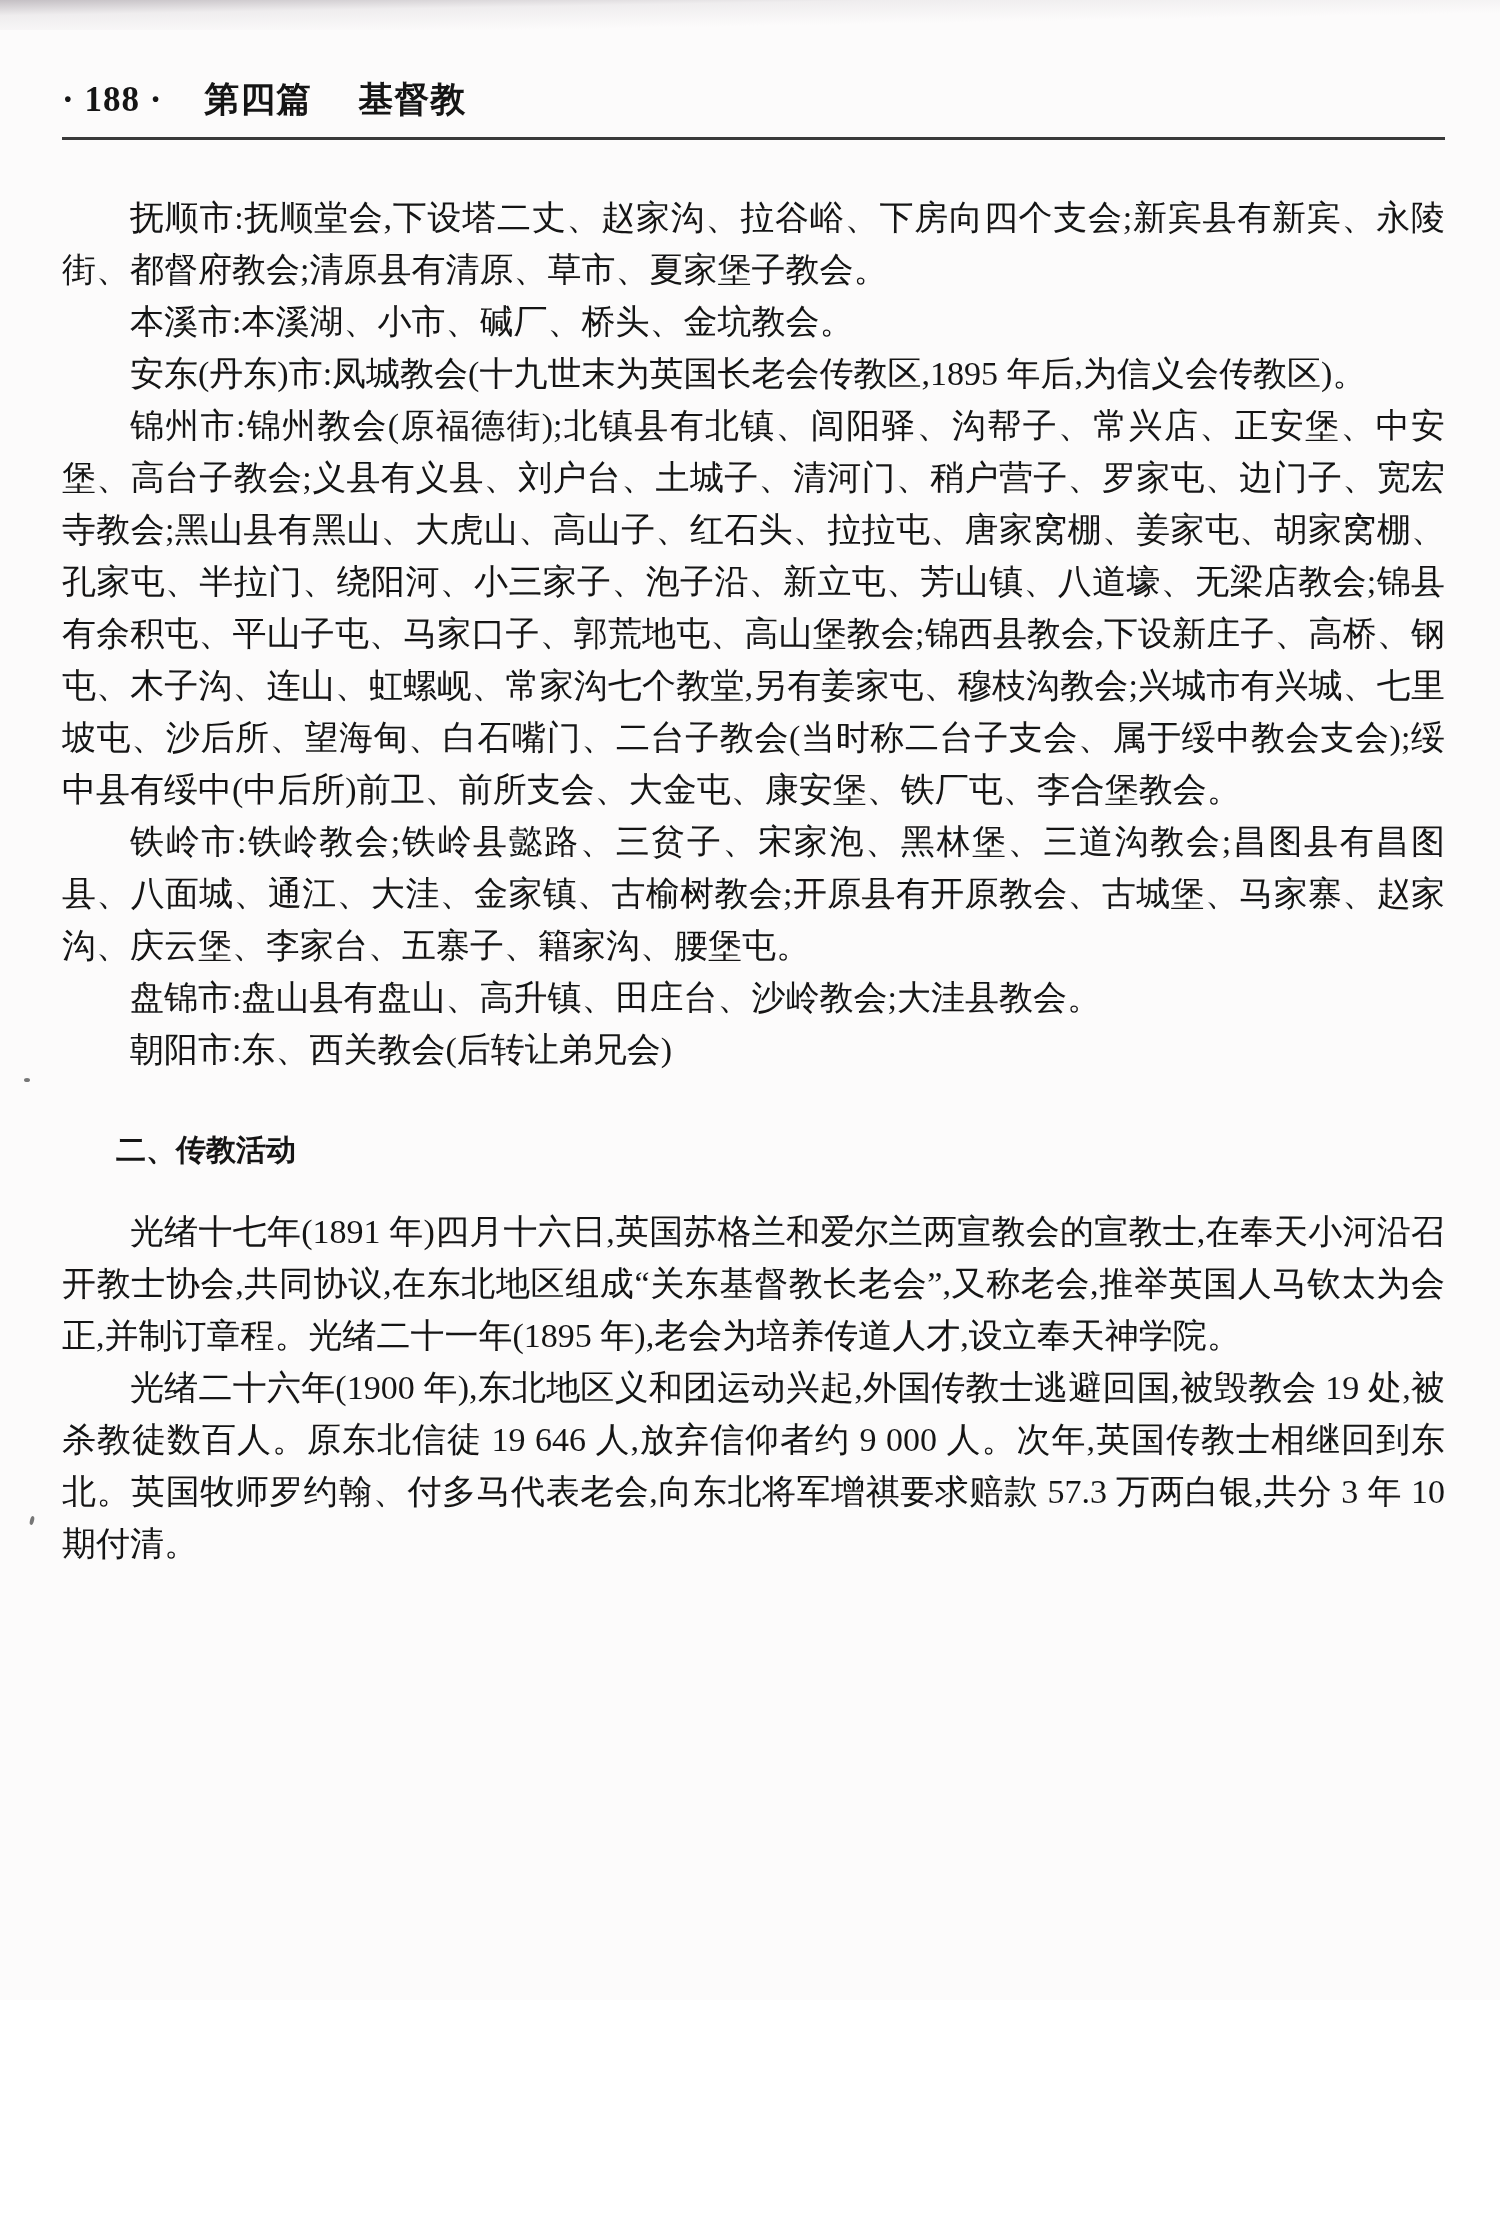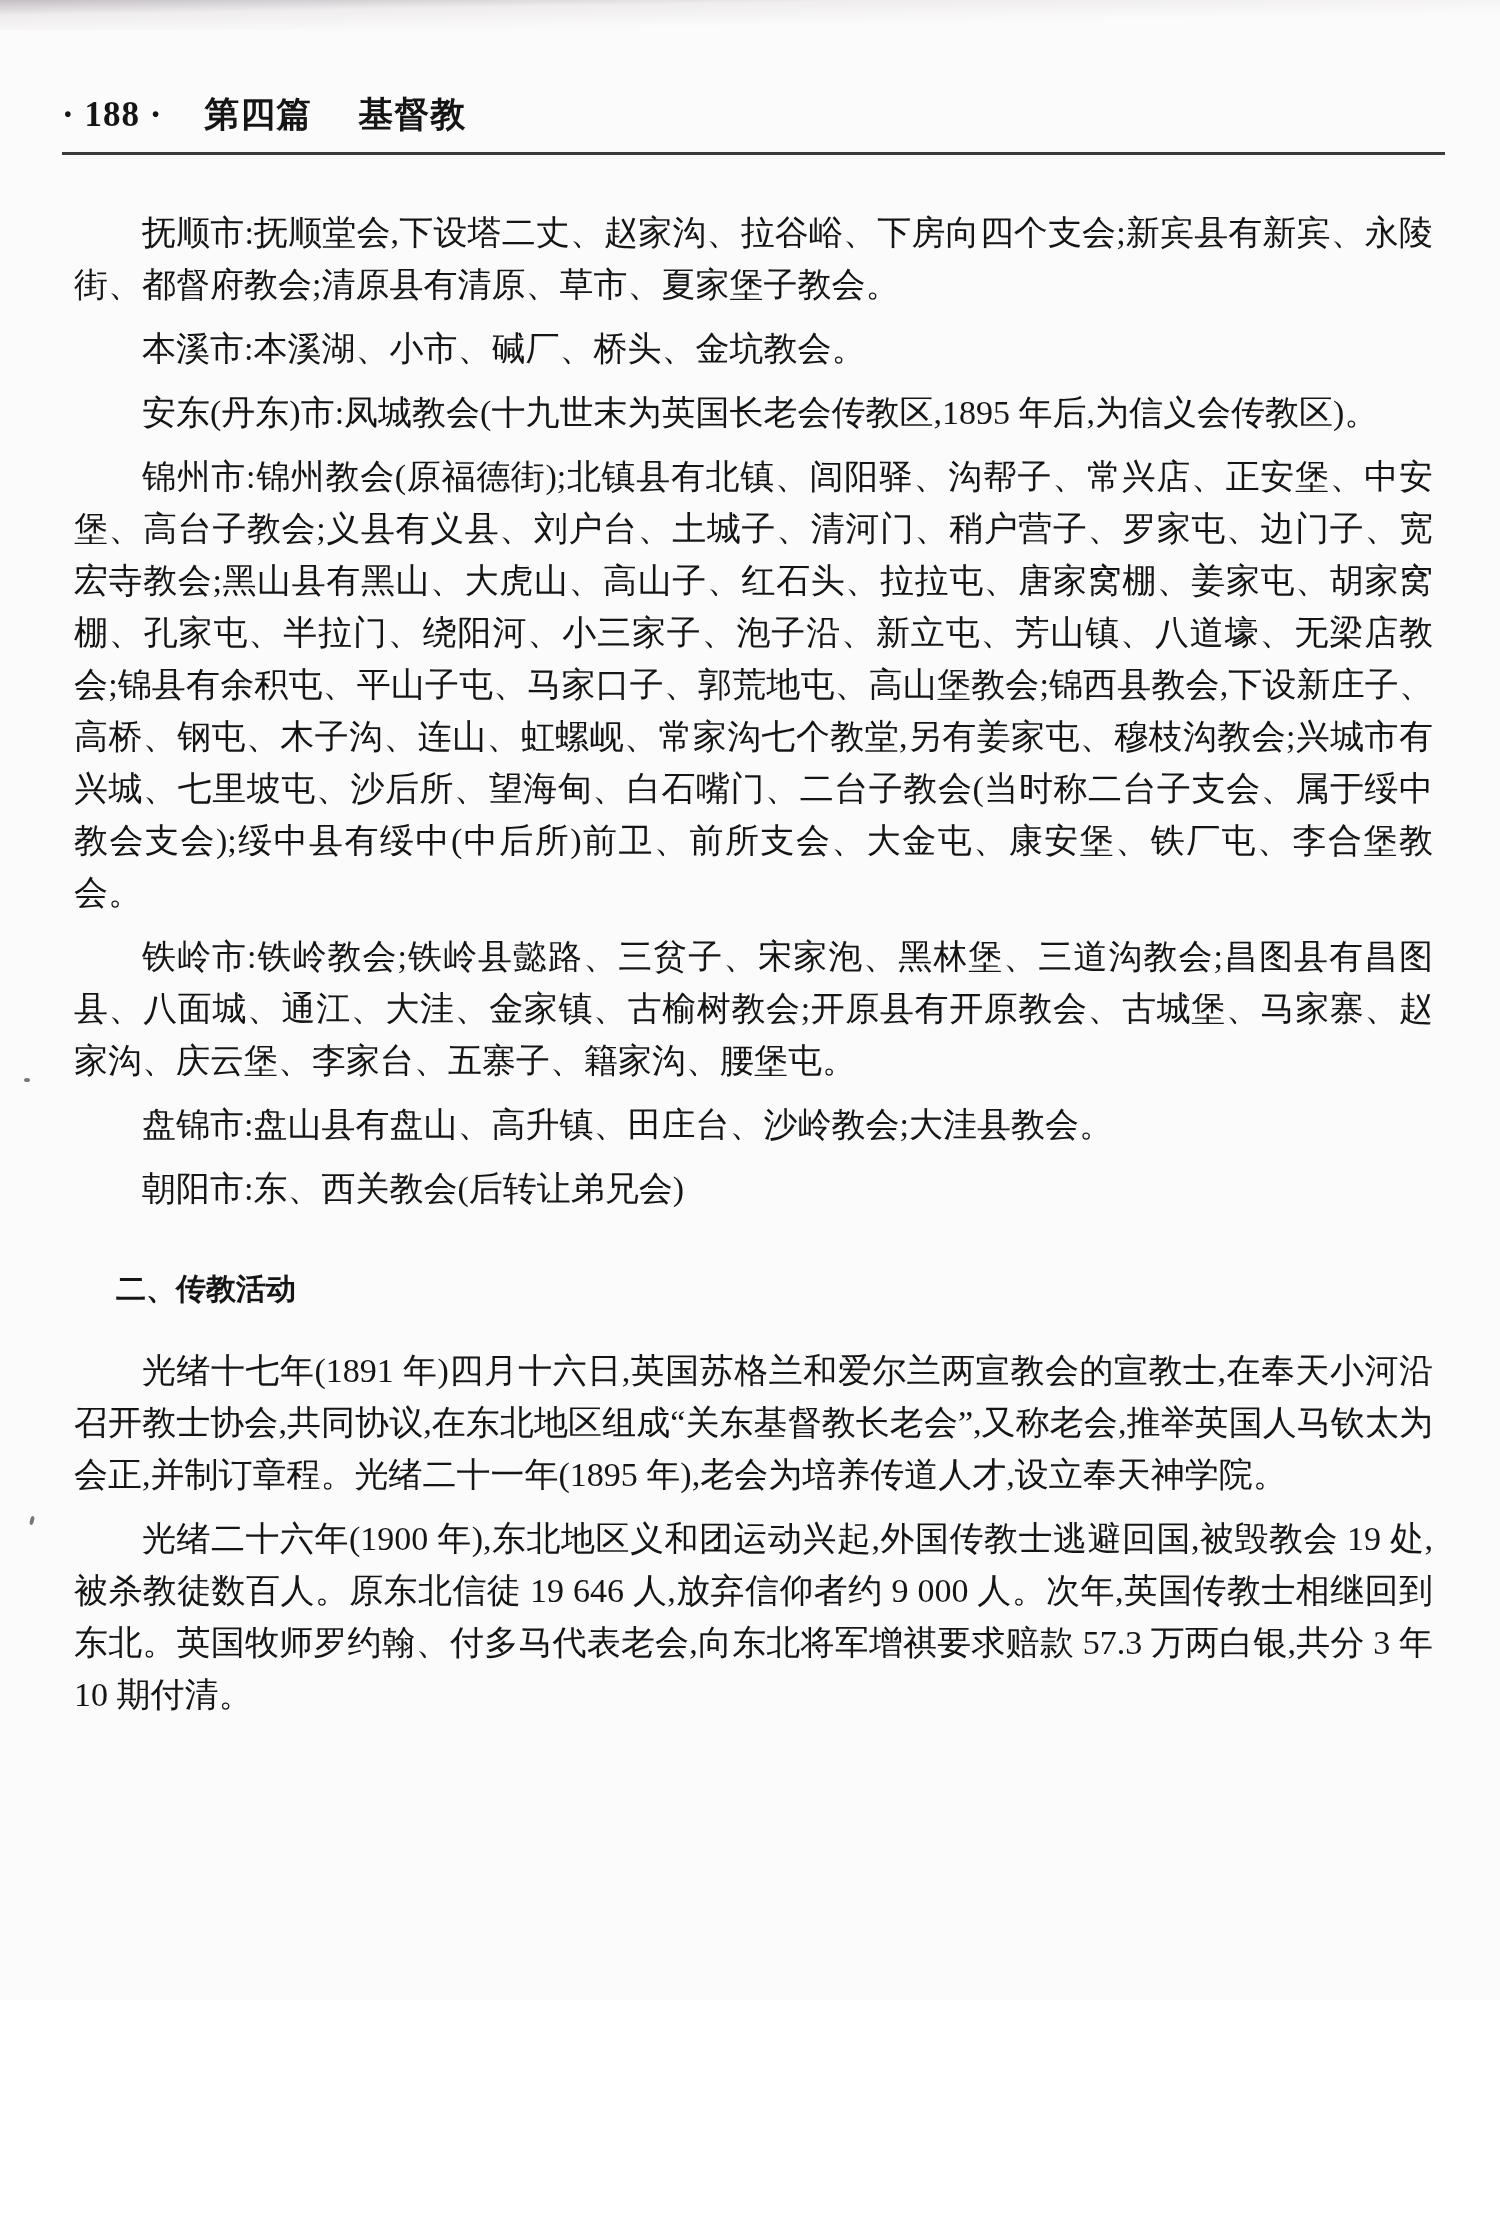--- a/index.html
+++ b/index.html
@@ -43,30 +43,30 @@
     letter-spacing: 1px;
     padding-bottom: 14px;
     border-bottom: 3px solid #3a3a3a;
     margin-bottom: 52px;
   }
   .page-number {
     font-family: "Liberation Serif", "DejaVu Serif", serif;
     margin-right: 42px;
     font-weight: bold;
   }
-  .part-label { margin-right: 46px; margin-top: 15px; }
+  .part-label { margin-right: 46px; }
 
   .page-body {
     font-size: 34px;
     line-height: 52px;
     text-align: justify;
     text-justify: inter-ideograph;
   }
   .page-body p {
-    margin: 12px;
+    margin: 0;
     text-indent: 2em;
   }
   .section-heading {
     font-size: 30px;
     font-weight: bold;
     margin: 56px 0 38px 0;
     text-indent: 1.8em;
     line-height: 1.2;
     font-family: "Liberation Sans", "DejaVu Sans", sans-serif;
   }

